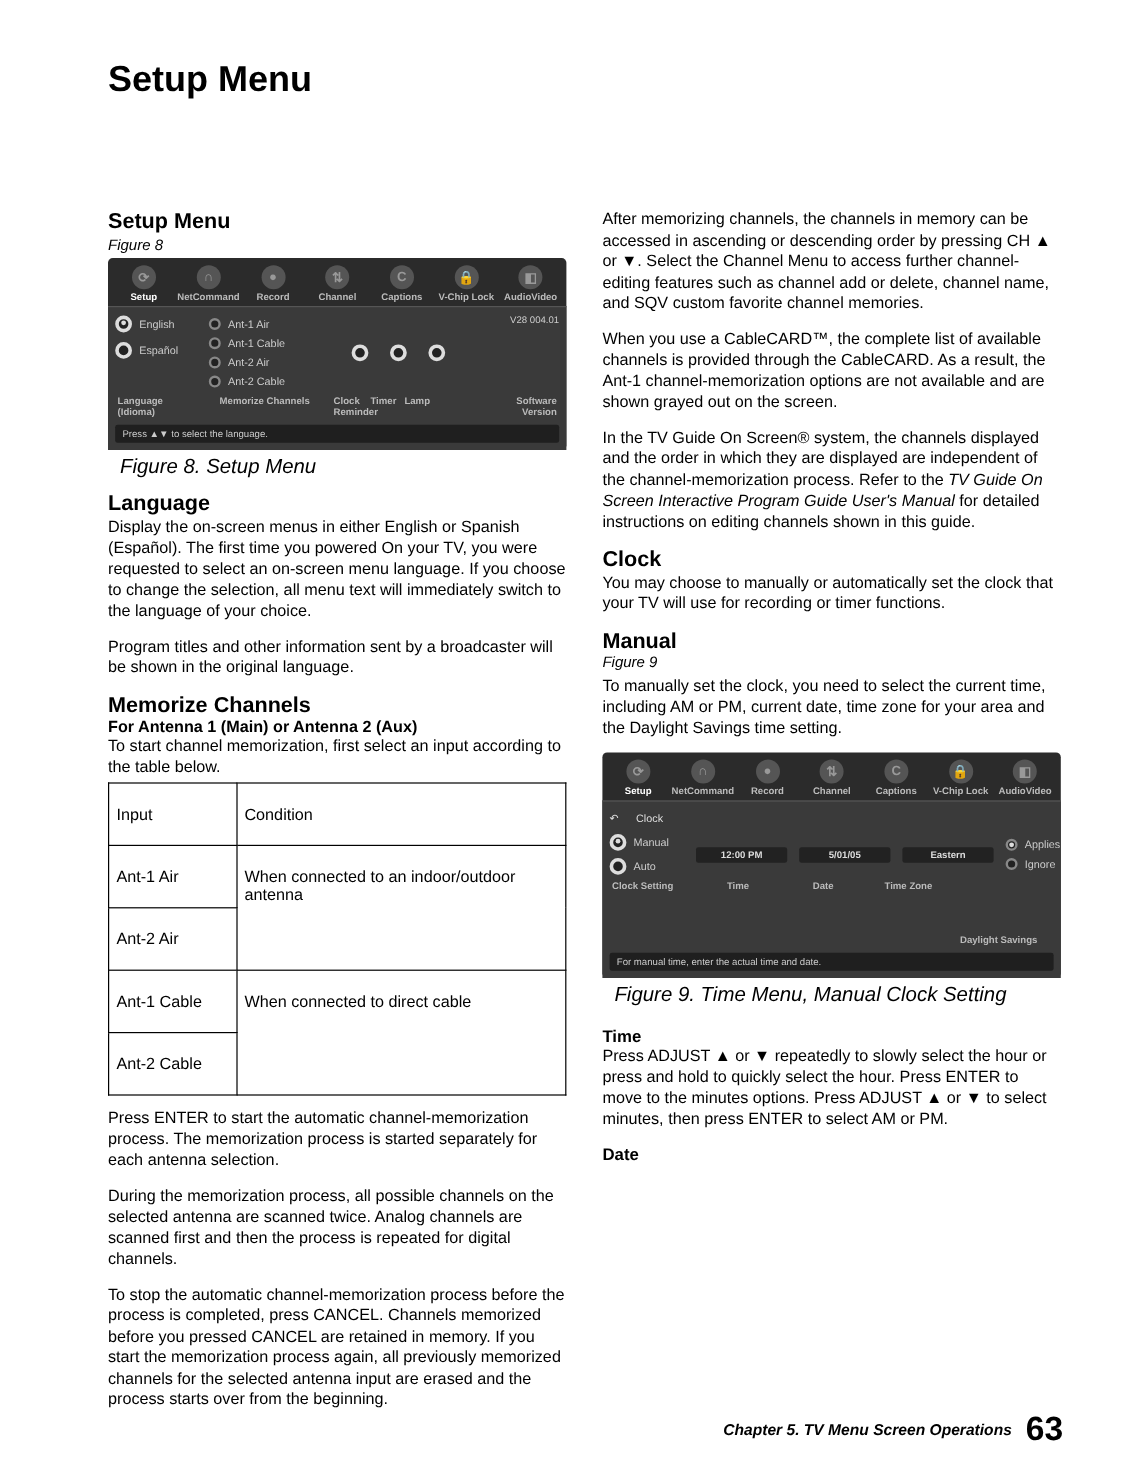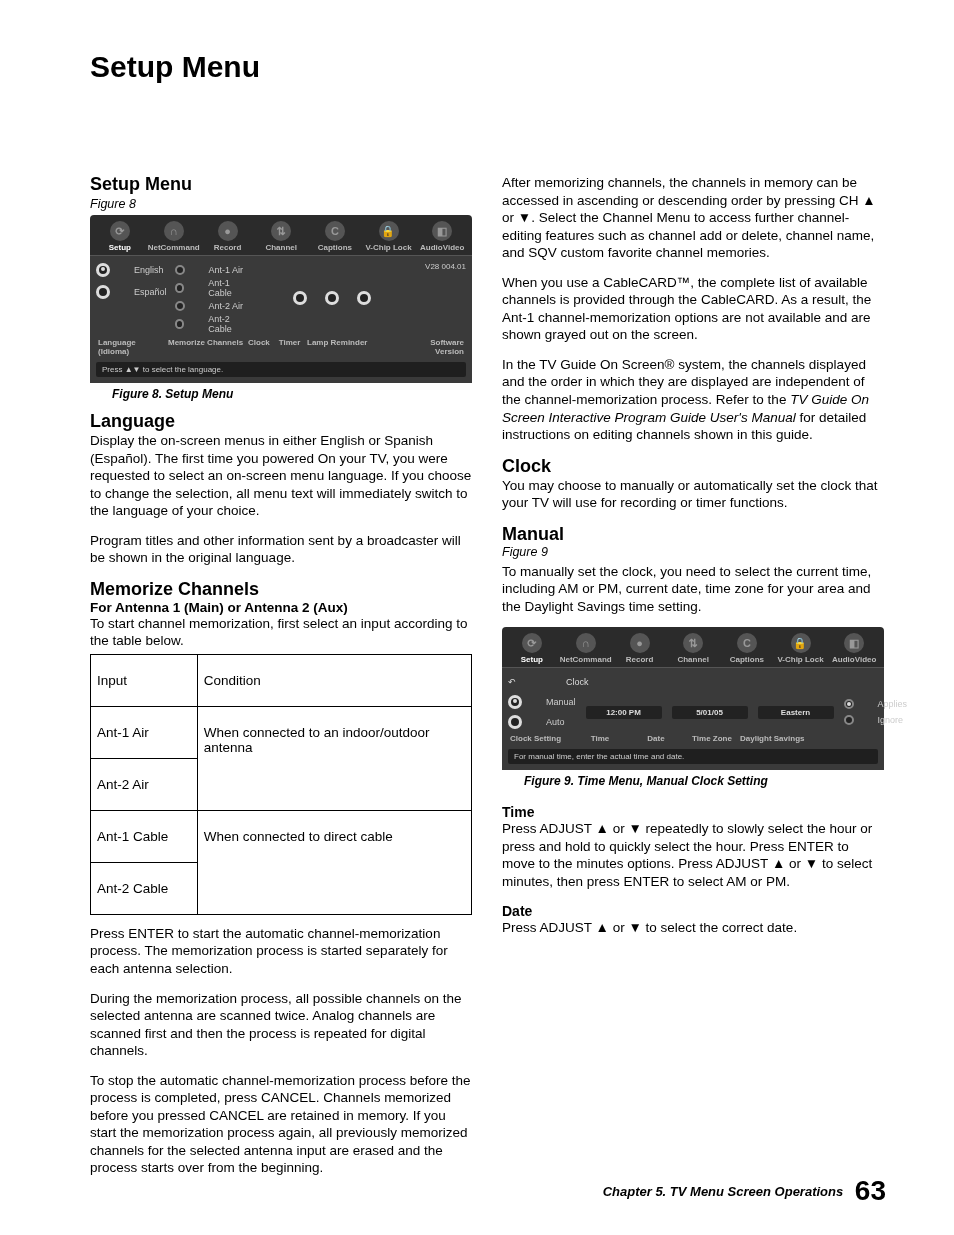--- a/index.html
+++ b/index.html
@@ -35,23 +35,22 @@
     font-weight: bold;
     margin: 0 0 2px 0;
   }
   .fig-label {
     font-style: italic;
     font-size: 12.5px;
     margin: 0 0 4px 0;
   }
   .fig-caption {
     font-style: italic;
-    font-size: 12px;
-    margin: 4px 0 4px 22px;
-    font-weight: bold;
+    font-size: 17px;
+    margin: 4px 0 4px 10px;
   }
   .section-h {
     font-size: 18px;
     font-weight: bold;
     margin: 10px 0 0 0;
   }
   .bold-line {
     font-weight: bold;
     font-size: 13.5px;
   }
@@ -141,40 +140,40 @@
     background: #1f1f1f;
     color: #ccc;
     font-size: 8px;
     padding: 3px 6px;
     border-radius: 2px;
     margin-top: 4px;
   }
   .tv-row {
     display: flex;
     align-items: center;
-    gap: 24px;
+    gap: 6px;
     min-height: 16px;
   }
   .radio {
     width: 10px; height: 10px; border-radius: 50%;
     background: #222; border: 2px solid #888;
     box-sizing: border-box;
   }
   .radio.big { width:14px; height:14px; border:3px solid #ddd; }
   .radio.sel::after {
     content:''; display:block; width:4px; height:4px;
     background:#ddd; border-radius:50%; margin:1px auto;
   }
   .tv-section-labels {
     display: flex;
     color: #bbb;
     font-size: 8px;
     font-weight: bold;
     padding: 4px 2px 2px 2px;
-    gap: 0;
+    gap: 15px;
   }
   .val-box {
     background:#222; padding:2px 18px; border-radius:2px;
     font-size:8px; color:#ddd; font-weight:bold;
     min-width:40px; text-align:center;
   }
   .arrow { font-family: Arial; }
 </style>
 </head>
 <body>
@@ -334,36 +333,33 @@
                   <span class="radio"></span>
                   <span>Ignore</span>
                 </div>
             </div>
           </div>
           <div class="tv-section-labels">
             <span style="flex:0 0 62px;">Clock Setting</span>
             <span style="flex:0 0 56px; text-align:center;">Time</span>
             <span style="flex:0 0 56px; text-align:center;">Date</span>
             <span style="flex:0 0 56px; text-align:center;">Time Zone</span>
-            <span style="flex:1;">Daylight Savings</span>
+            <span style="flex:1;margin-top:45px;">Daylight Savings</span>
           </div>
           <div class="tv-hint">For manual time, enter the actual time and date.</div>
         </div>
       </div>
       <div class="fig-caption">Figure 9. Time Menu, Manual Clock Setting</div>
 
       <div class="small-h" style="margin-top:16px;">Time</div>
       <p>
         <span>Press ADJUST </span><span class="arrow">▲</span><span> or </span><span class="arrow">▼</span><span>  repeatedly to slowly select the hour or press and hold to quickly select the hour.  Press ENTER to move to the minutes options.  Press ADJUST </span><span class="arrow">▲</span><span> or </span><span class="arrow">▼</span><span> to select minutes, then press ENTER to select AM or PM.</span>
       </p>
 
       <div class="small-h">Date</div>
-      <p>
-        <span>Press ADJUST </span><span class="arrow">▲</span><span> or </span><span class="arrow">▼</span><span> to select the correct date.</span>
-      </p>
     </div>
   </div>
 
   <div class="footer">
     <span class="chap">Chapter 5. TV Menu Screen Operations</span>
     <span class="pg">63</span>
   </div>
 </div>
 
 </body></html>

